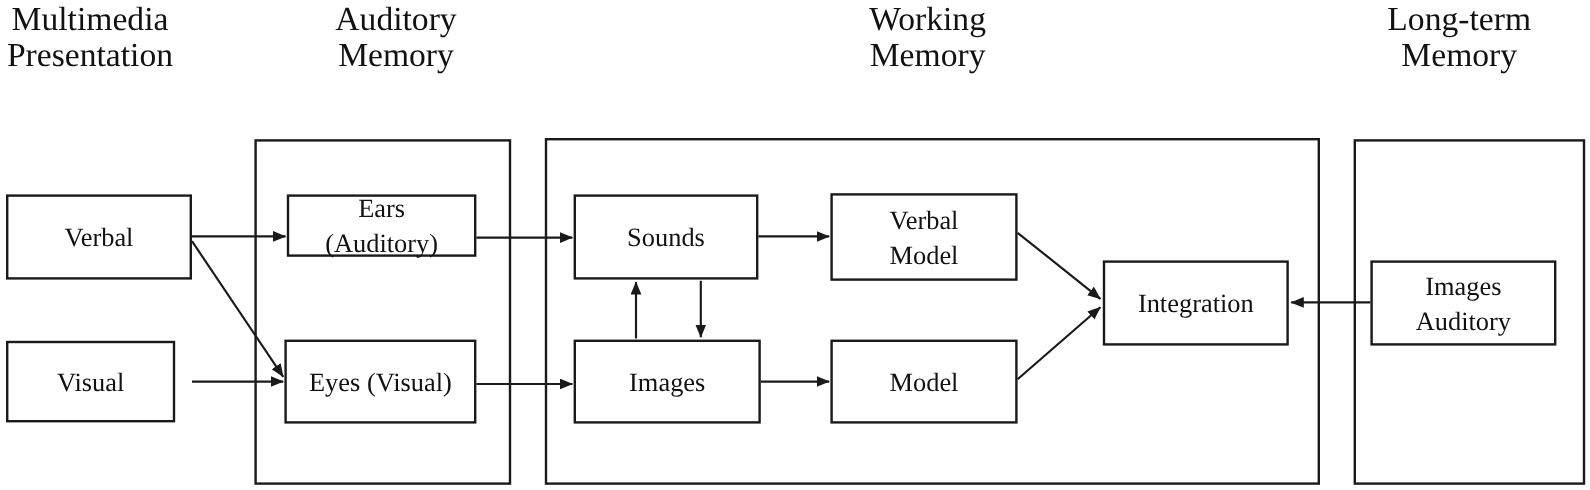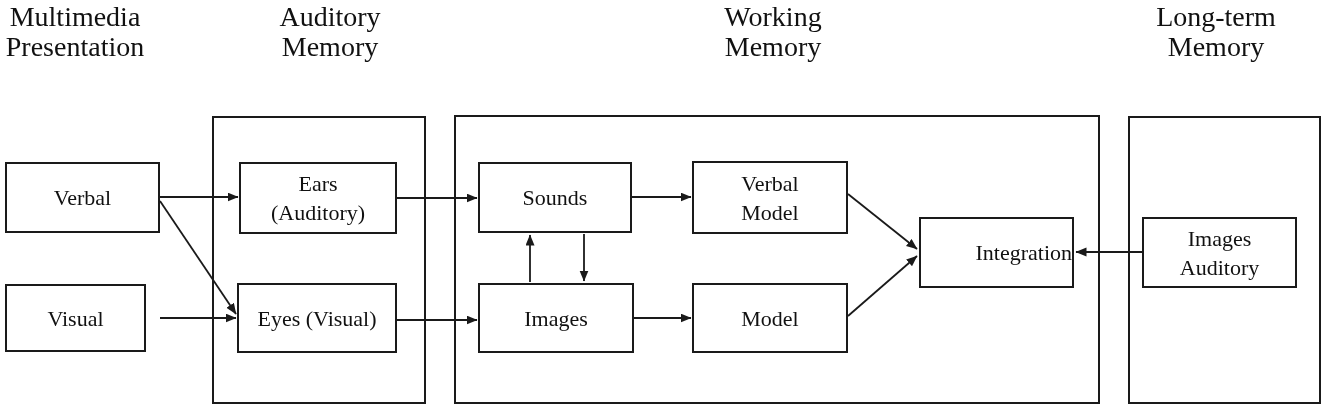--- a/index.html
+++ b/index.html
@@ -45,27 +45,27 @@
     display: flex;
     flex-direction: column;
     align-items: center;
     justify-content: center;
     text-align: center;
     font-size: 22px;
     line-height: 29px;
   }
   .n-verbal          { left: 5px;    top: 162px; width: 155px; height: 71px; }
   .n-visual          { left: 5px;    top: 284px; width: 141px; height: 68px; }
-  .n-ears            { left: 239px;  top: 162px; width: 158px; height: 72px; }
+  .n-ears            { left: 239px;  top: 162px; width: 158px; height: 52px; }
   .n-eyes            { left: 237px;  top: 283px; width: 160px; height: 70px; align-items: center; }
   .n-sounds          { left: 478px;  top: 162px; width: 154px; height: 71px; }
   .n-images          { left: 478px;  top: 283px; width: 156px; height: 70px; }
   .n-verbal-model    { left: 692px;  top: 161px; width: 156px; height: 73px; }
   .n-pictorial-model { left: 692px;  top: 283px; width: 156px; height: 70px; }
-  .n-integration     { left: 919px;  top: 217px; width: 155px; height: 71px; align-items: flex-end; }
+  .n-integration     { left: 919px;  top: 217px; width: 155px; height: 71px; }
   .n-prior-knowledge { left: 1142px; top: 217px; width: 155px; height: 71px; }
 
   #edge-layer {
     position: absolute;
     left: 0;
     top: 0;
     width: 1325px;
     height: 408px;
     pointer-events: none;
   }

